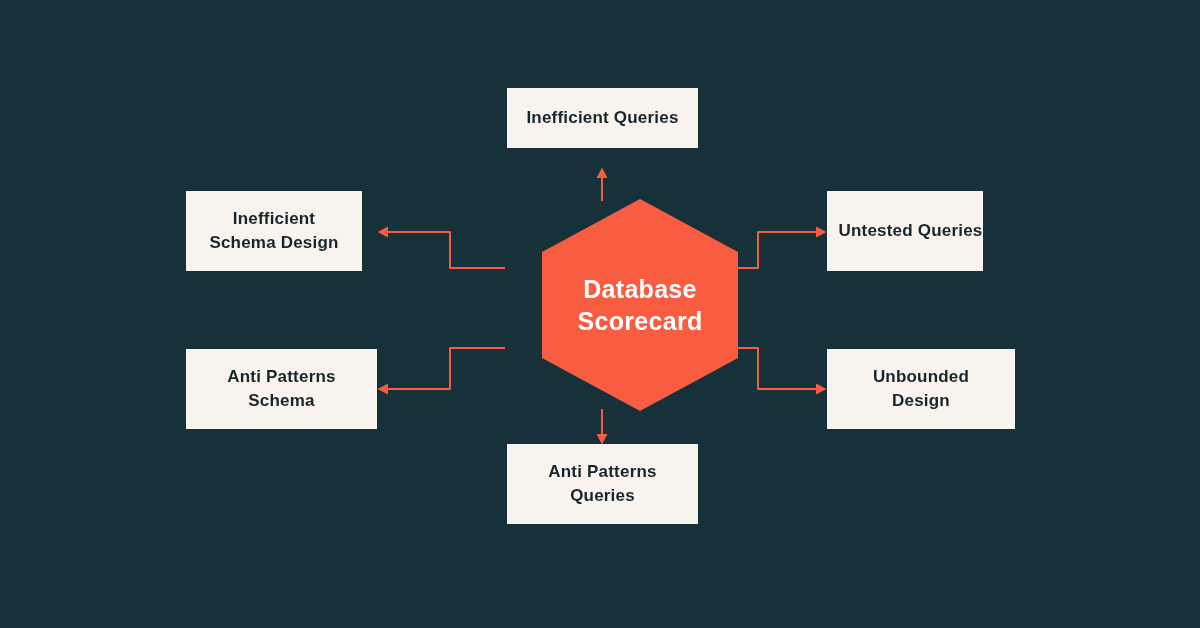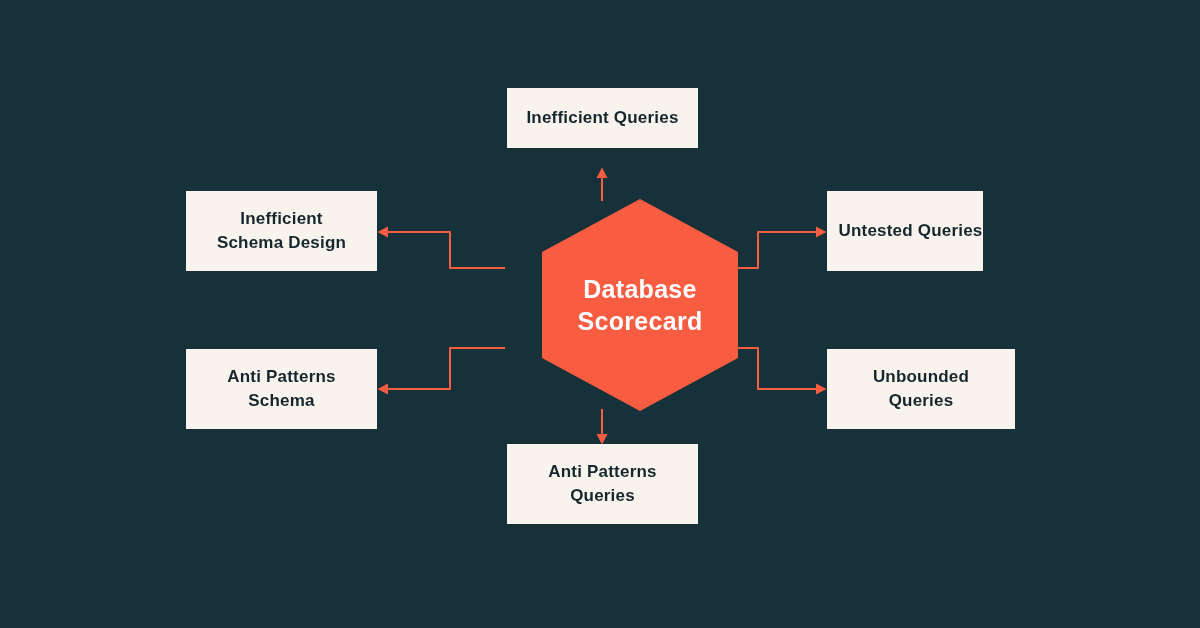--- a/index.html
+++ b/index.html
@@ -45,21 +45,21 @@
   }
   .node-label {
     white-space: pre-line;
     font-weight: 700;
     font-size: 17px;
     line-height: 1.42;
     color: var(--node-text, #16262D);
     letter-spacing: 0.2px;
   }
   .node-top        { left: 507px; top:  88px; width: 191px; height: 60px; }
-  .node-upper-left { left: 186px; top: 191px; width: 191px; height: 80px; }
+  .node-upper-left { left: 186px; top: 191px; width: 176px; height: 80px; }
   .node-upper-right{ left: 827px; top: 191px; width: 156px; height: 80px; padding-left: 11px; }
   .node-lower-left { left: 186px; top: 349px; width: 191px; height: 80px; }
   .node-lower-right{ left: 827px; top: 349px; width: 188px; height: 80px; }
   .node-bottom     { left: 507px; top: 444px; width: 191px; height: 80px; }
   .hexagon {
     position: absolute;
     left: 504px; top: 199px;
     width: 196px; height: 212px;
     background: var(--accent, #F85C41);
     clip-path: polygon(50% 0%, 100% 25%, 100% 75%, 50% 100%, 0% 75%, 0% 25%);
@@ -129,21 +129,21 @@
     <span class="node-label">Untested Queries</span>
   </div>
 
   <div class="node node-lower-left">
     <span class="node-label">Anti Patterns
 Schema</span>
   </div>
 
   <div class="node node-lower-right">
     <span class="node-label">Unbounded
-Queries</span>
+Design</span>
   </div>
 
   <div class="node node-bottom">
     <span class="node-label">Anti Patterns
 Queries</span>
   </div>
 
 </div>
 
 </body></html>

